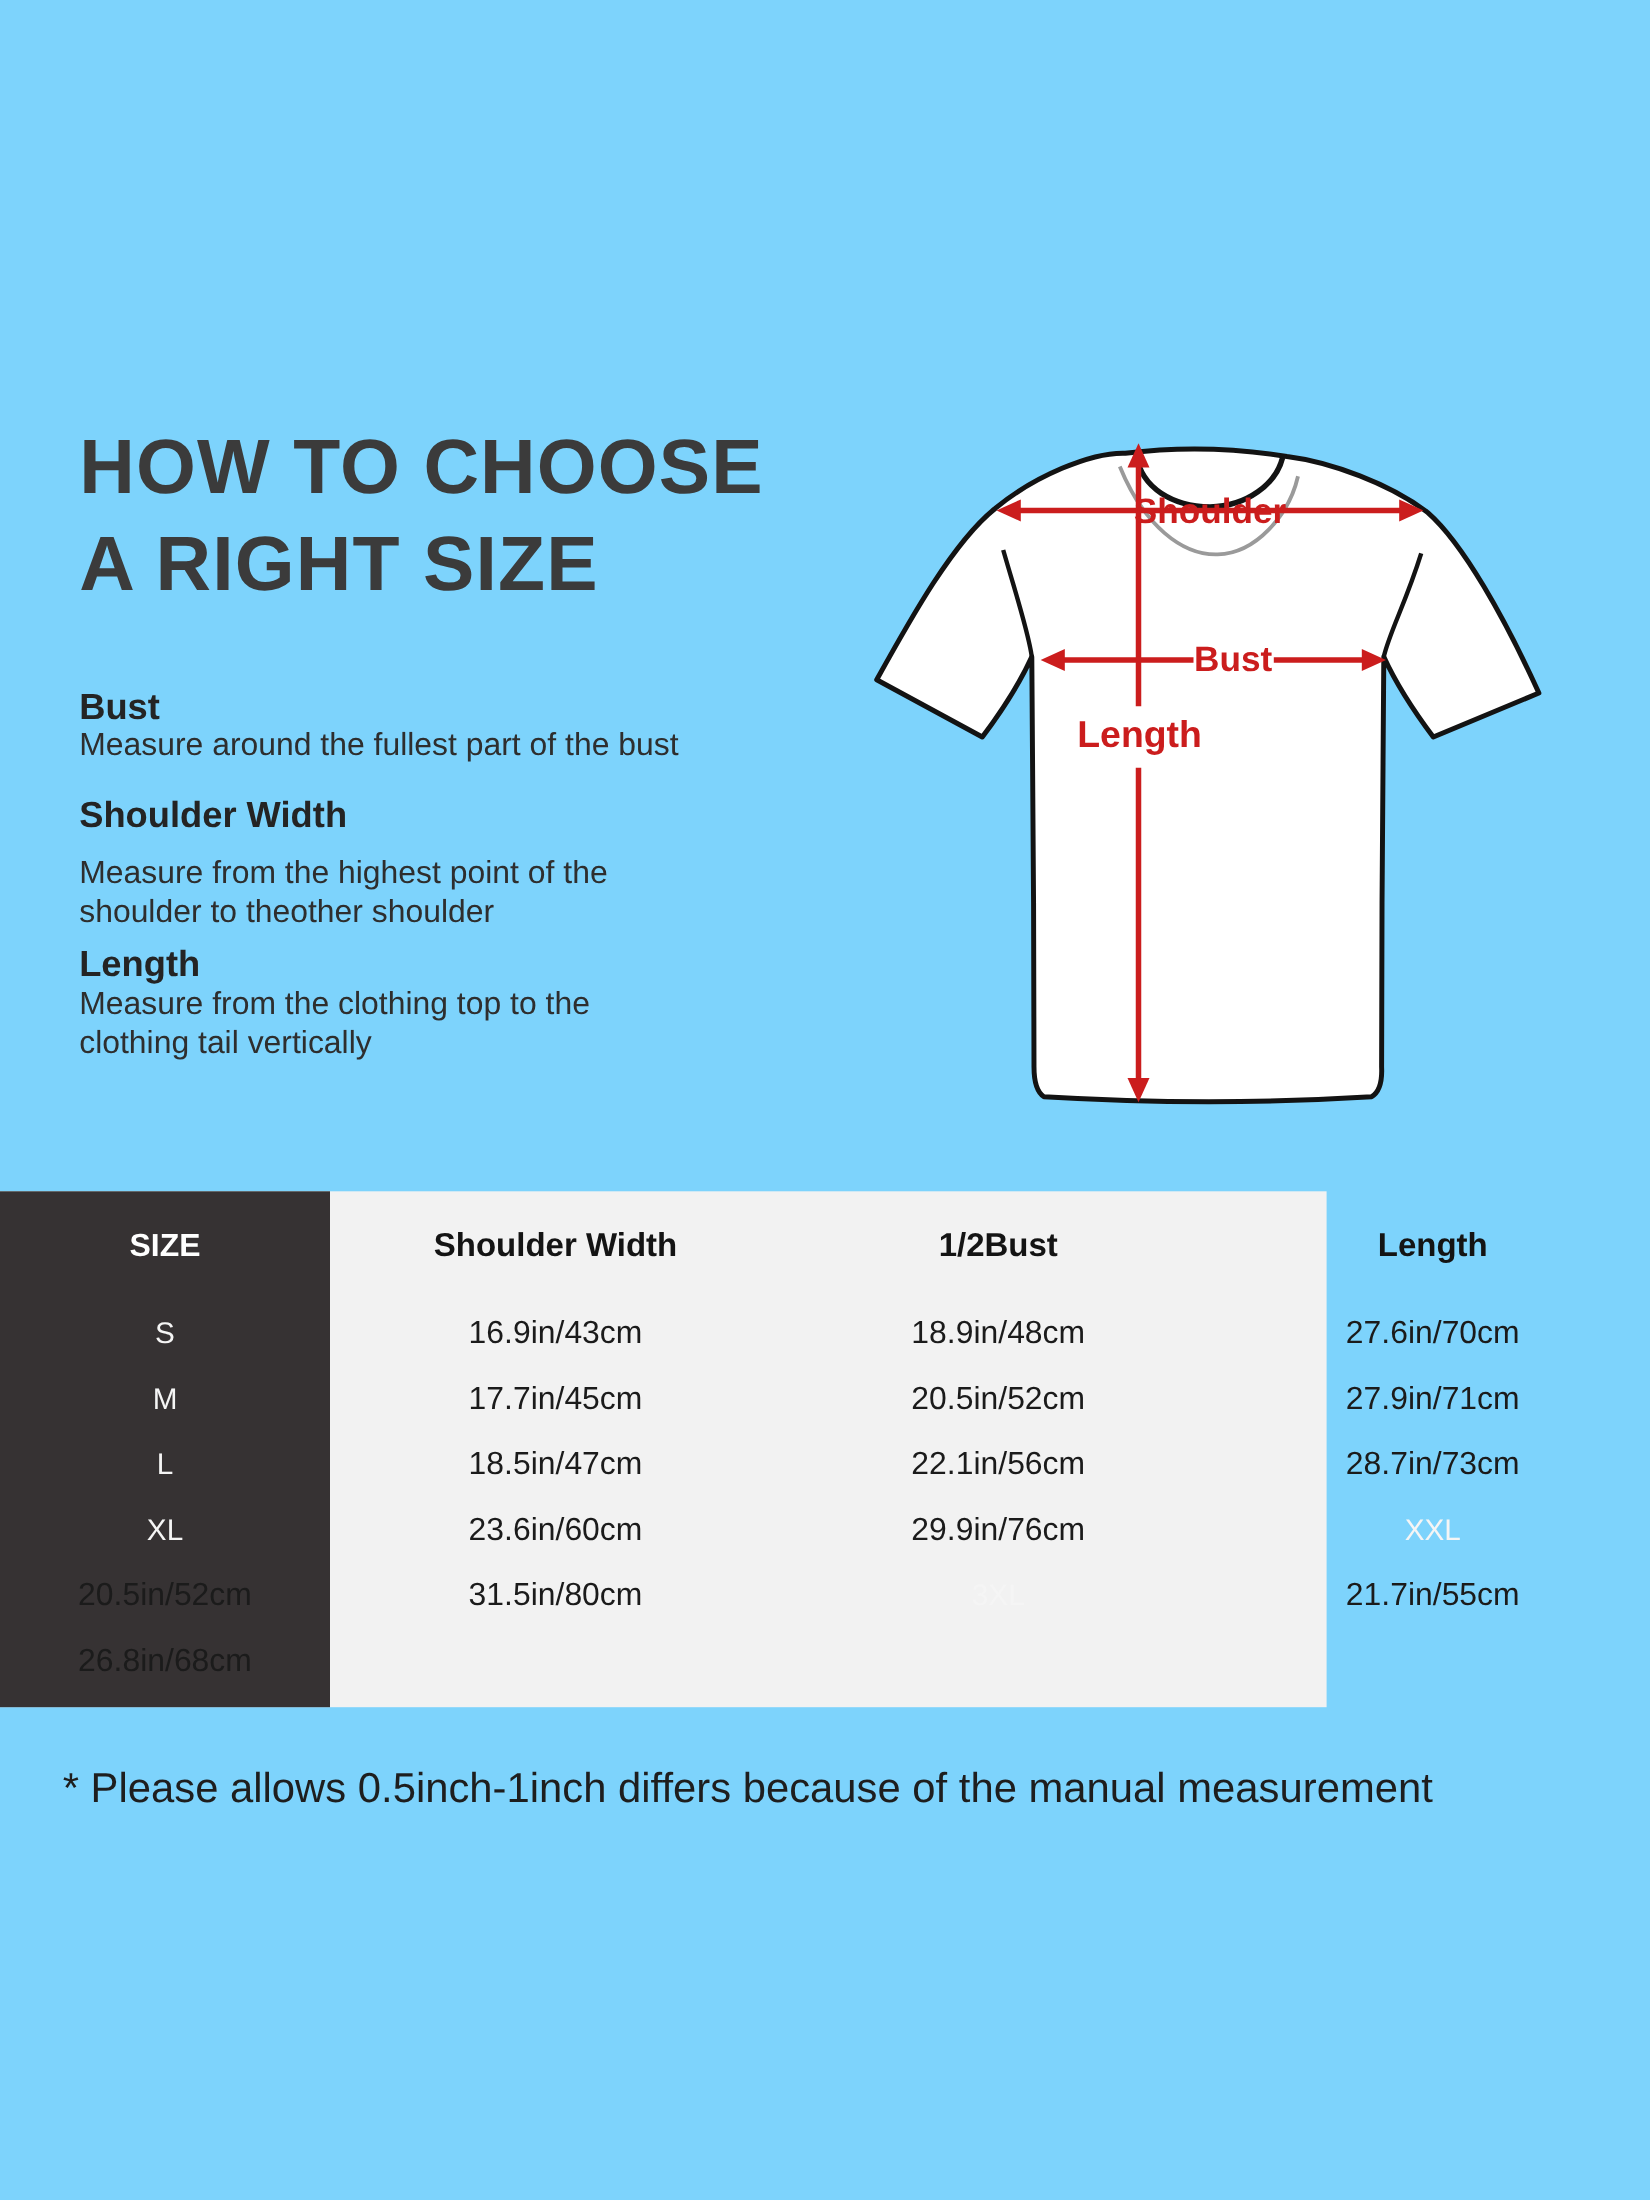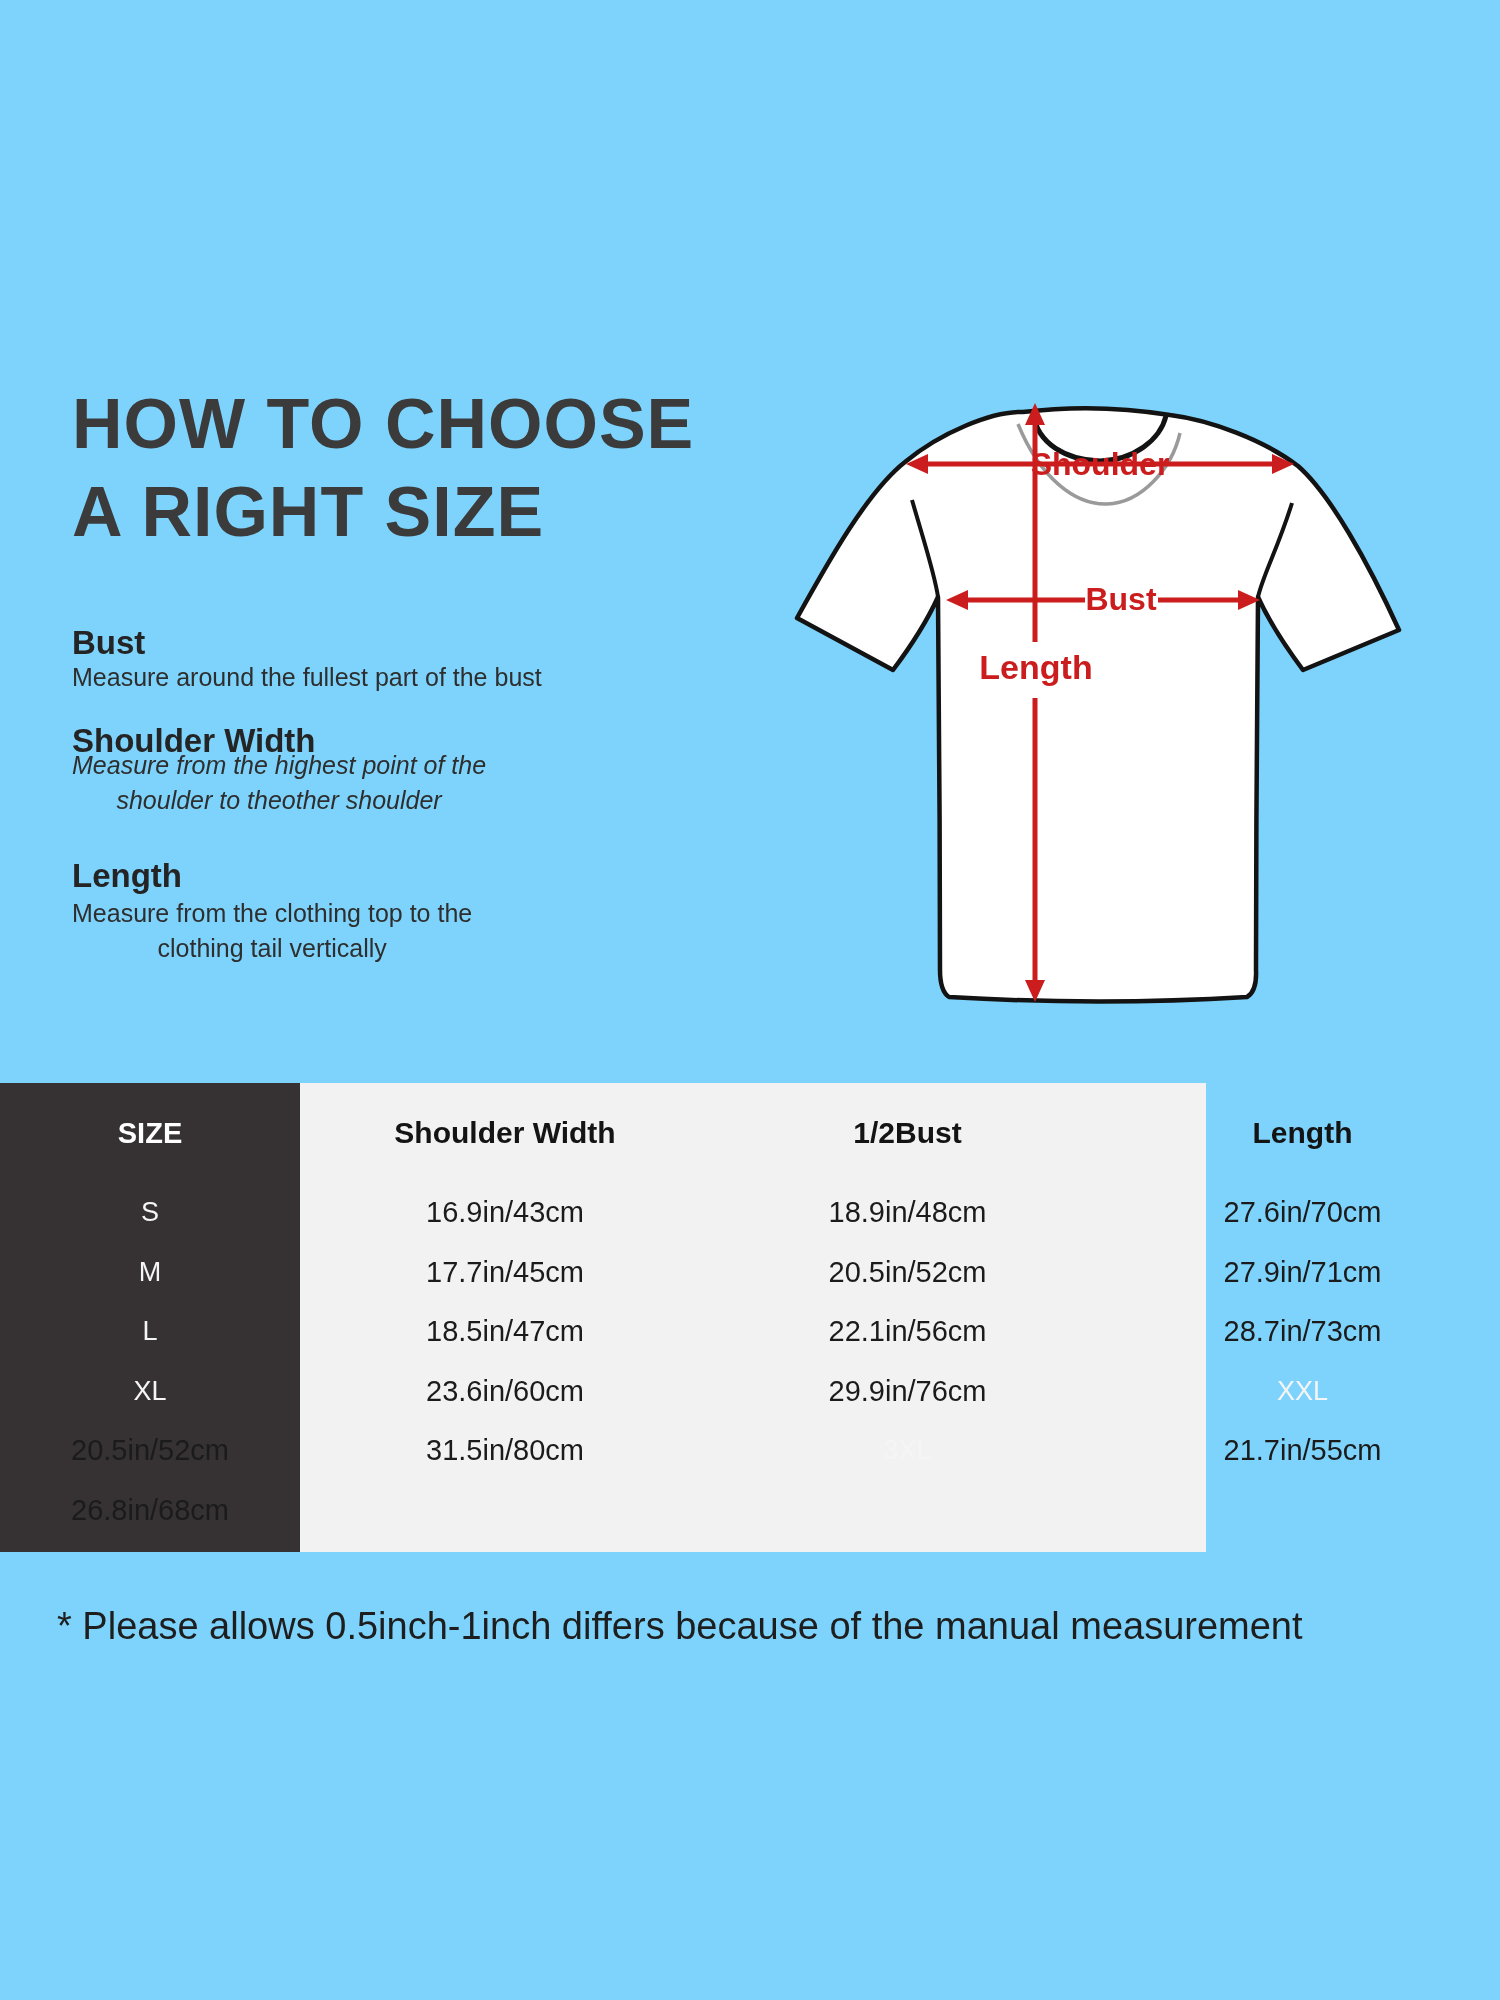--- a/index.html
+++ b/index.html
@@ -7,25 +7,25 @@
     position:relative;width:1500px;height:2000px;background:#7dd3fc;overflow:hidden;
     font-family:"Liberation Sans", sans-serif;
   }
   .abs{position:absolute;}
   .page-title{
     left:72px;top:380px;
     font-size:70px;font-weight:800;line-height:88px;letter-spacing:1px;
     color:#3b3b3b;white-space:pre-line;
   }
   .sec-h{font-size:33px;font-weight:700;color:#242424;}
-  .sec-p{font-size:25px;font-weight:400;color:#2e2e2e;line-height:35px;white-space:pre-line;text-align:center;}
+  .sec-p{font-size:29px;font-weight:400;color:#2e2e2e;line-height:35px;white-space:pre-line;}
   .h-bust{left:72px;top:624px;}
   .p-bust{left:72px;top:660px;}
   .h-shoulder{left:72px;top:722px;}
-  .p-shoulder{left:72px;top:748px;font-style:italic;}
+  .p-shoulder{left:72px;top:777px;}
   .h-length{left:72px;top:857px;}
   .p-length{left:72px;top:896px;}
 
   .diagram-svg{left:0;top:0;width:1500px;height:2000px;pointer-events:none;}
   .diagram-svg text{
     font-family:"Liberation Sans", sans-serif;font-weight:700;
   }
 
   .size-table{left:0;top:1083px;width:1206px;height:469px;background:#f2f2f2;}
   .dark-col{position:absolute;left:0;top:0;width:300px;height:100%;background:#363233;}

